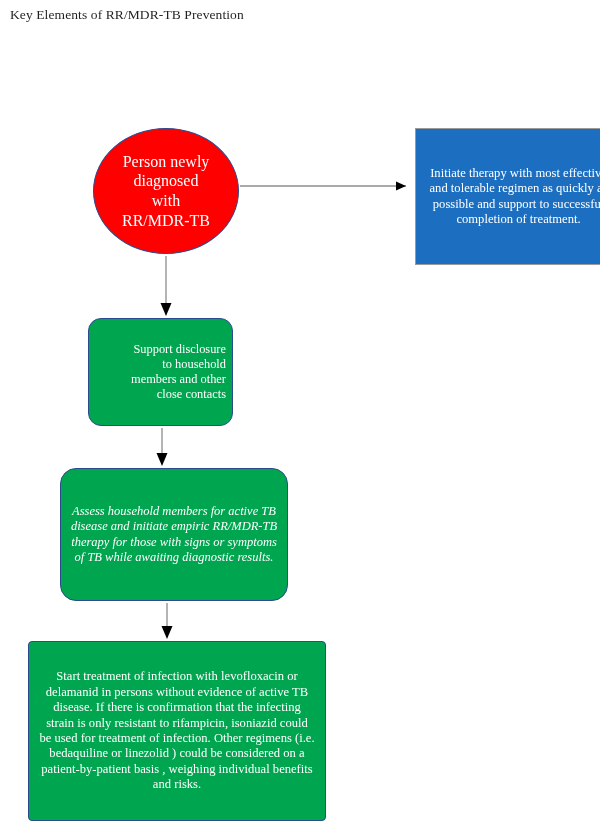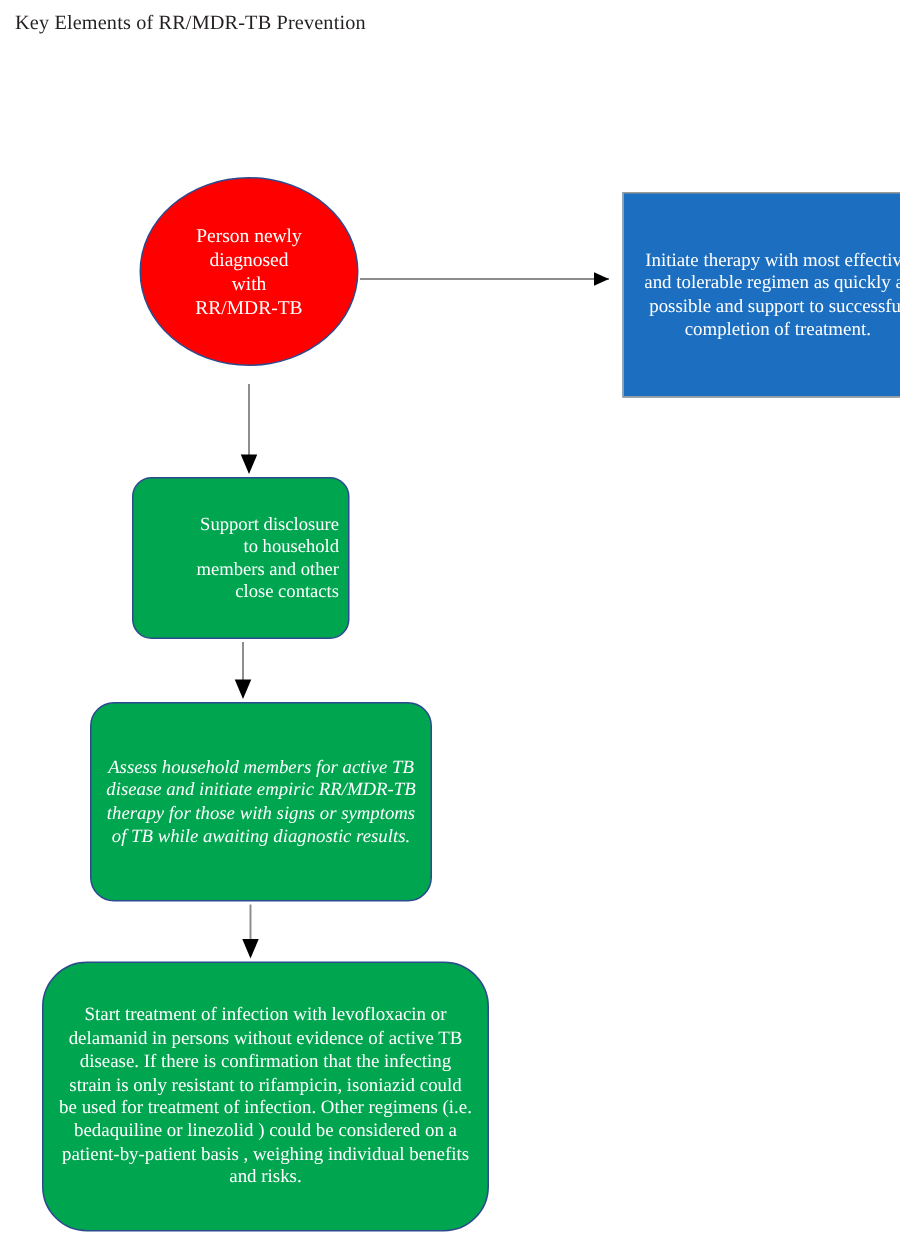--- a/index.html
+++ b/index.html
@@ -46,27 +46,27 @@
   }
   .node .txt {
     display: block;
     width: 100%;
     white-space: pre-line;
   }
 
   
   #start-circle {
     left: 93px;
-    top: 118px;
+    top: 128px;
     width: 146px;
     height: 126px;
     border-radius: 50%;
     background: #fe0000;
     border: 1.2px solid #2e4a8f;
-    font-size: 13px;
+    font-size: 16px;
   }
 
   
   #therapy-box {
     left: 415px;
     top: 128px;
     width: 207px;
     height: 137px;
     background: #1c6fc0;
     border: 1.2px solid #9a9a9a;
@@ -97,21 +97,21 @@
     border-radius: 16px;
     font-size: 12.5px;
     padding: 0 8px;
     font-style: italic;
   }
   #treatment-box {
     left: 28px;
     top: 641px;
     width: 298px;
     height: 180px;
-    border-radius: 30px;
+    border-radius: 4px;
     font-size: 12.6px;
     padding: 0 10px;
   }
 
   
   #connectors {
     position: absolute;
     left: 0;
     top: 0;
     width: 600px;

